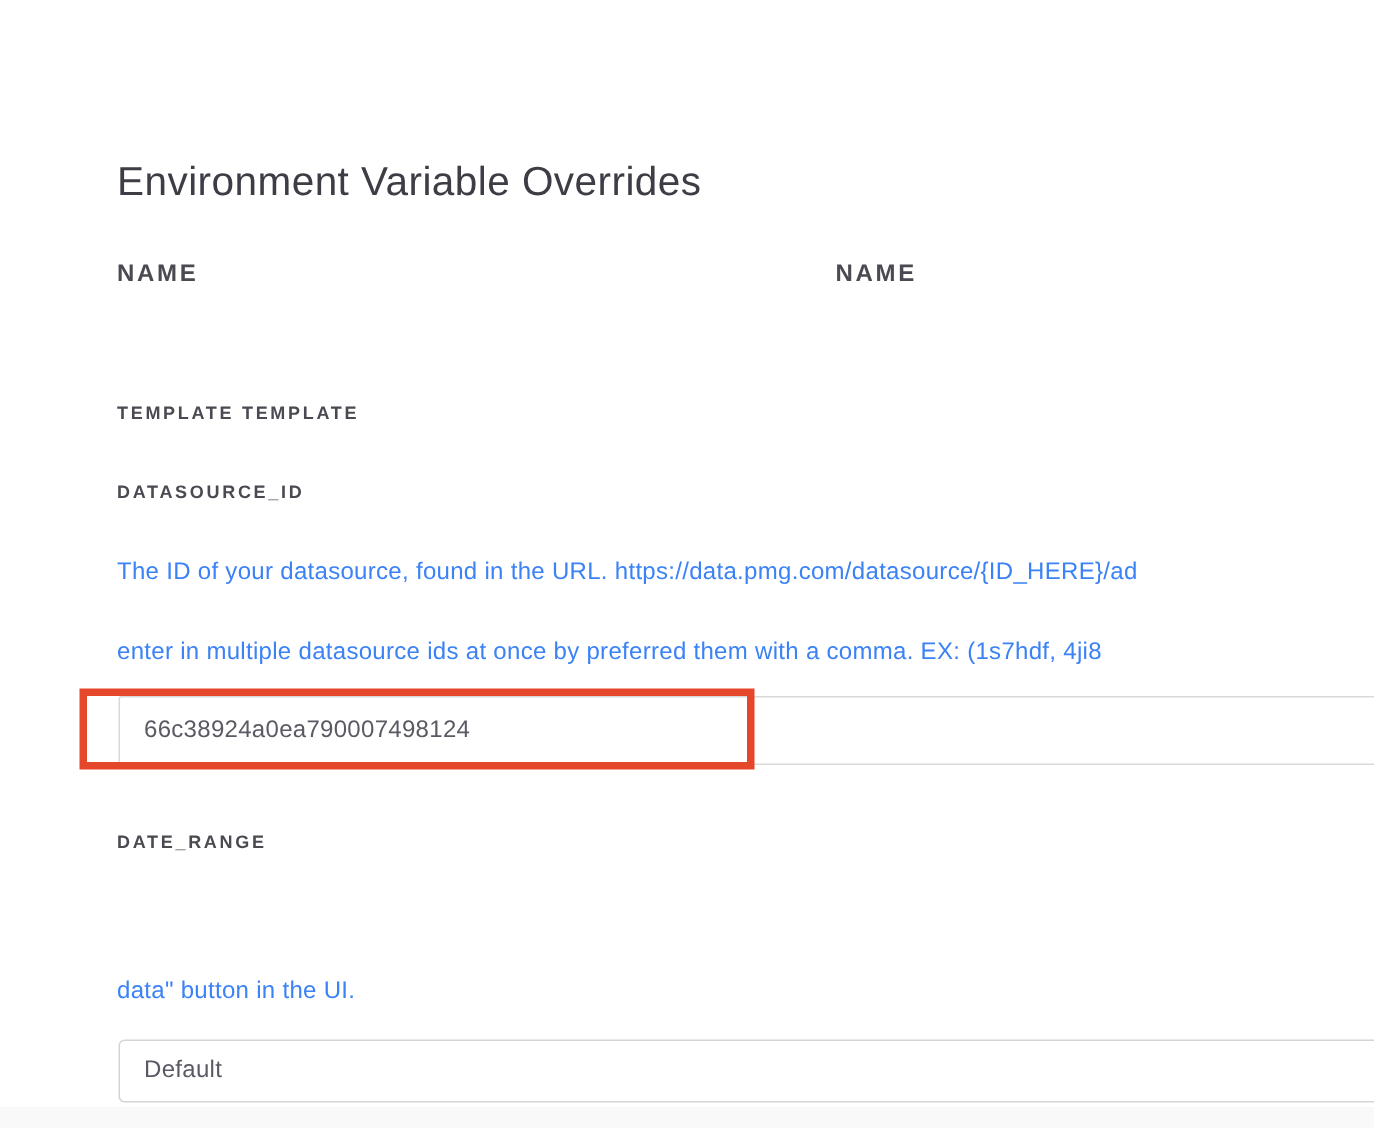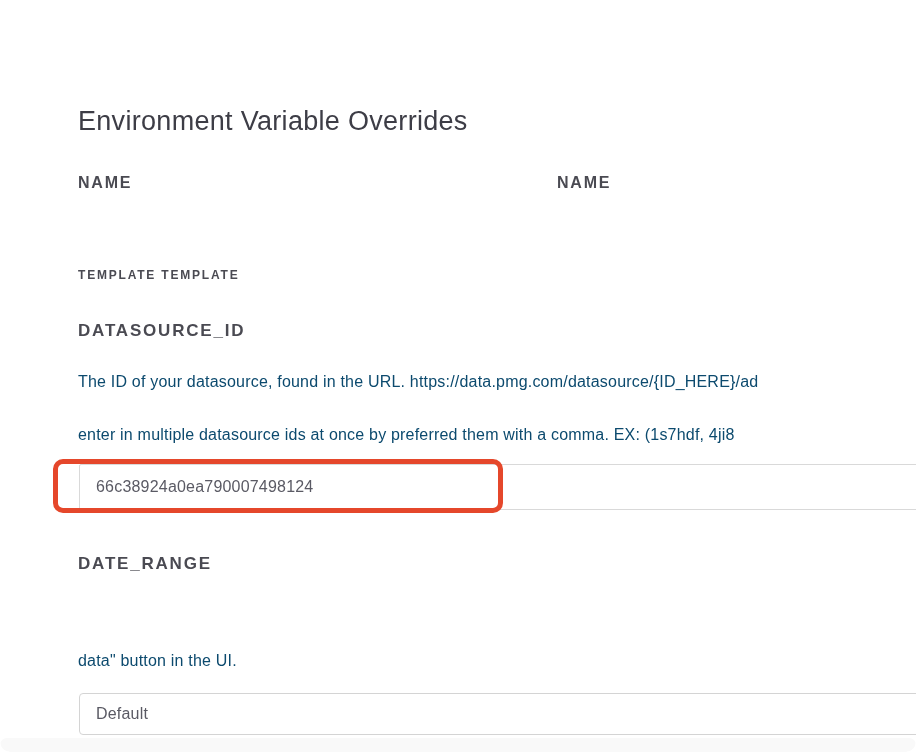--- a/index.html
+++ b/index.html
@@ -1,15 +1,15 @@
 <!DOCTYPE html>
 <html><head>
 <meta charset="utf-8">
 <style>
-  * { margin: 0; padding: 0; box-sizing: border-box; border-radius: 10px; }
+  * { margin: 0; padding: 0; box-sizing: border-box; }
   html, body { background: #ffffff; }
   .screen {
     position: relative;
     width: 916px;
     height: 752px;
     background: #ffffff;
     overflow: hidden;
     font-family: "Liberation Sans", "DejaVu Sans", sans-serif;
   }
   .page-title {
@@ -39,32 +39,32 @@
     top: 268px;
     font-size: 12px;
     font-weight: 700;
     letter-spacing: 1.8px;
     color: #4a4a52;
     white-space: nowrap;
   }
   .field-label {
     position: absolute;
     left: 78px;
-    font-size: 17px;
+    font-size: 12px;
     font-weight: 700;
     letter-spacing: 1.8px;
     color: #4a4a52;
     white-space: nowrap;
   }
   .desc-line {
     position: absolute;
     left: 78px;
     font-size: 16px;
     line-height: 20px;
-    color: #0c4a6e;
+    color: #3b82f6;
     letter-spacing: 0.2px;
     white-space: nowrap;
   }
   .text-input {
     position: absolute;
     left: 79px;
     top: 464px;
     width: 861px;
     height: 46px;
     border: 1px solid #d9d9d9;

